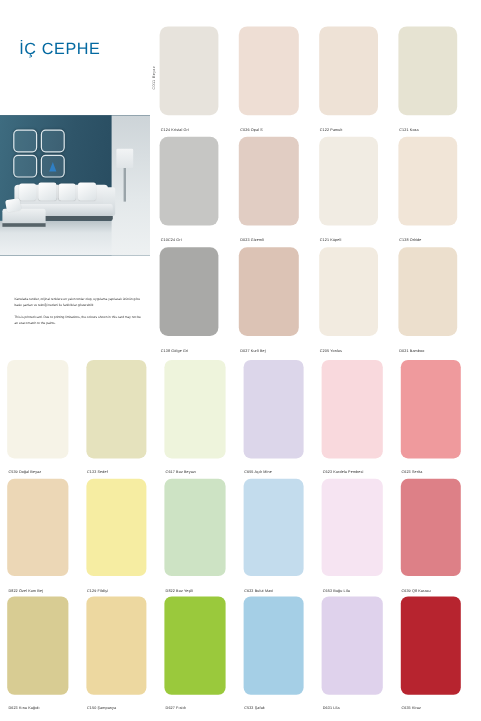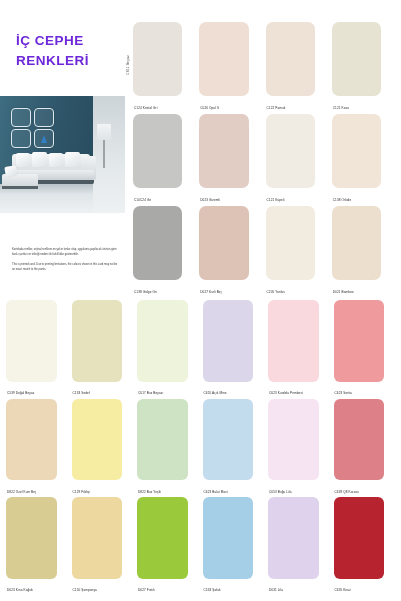--- a/index.html
+++ b/index.html
@@ -9,22 +9,22 @@
     font-family:"Liberation Sans",sans-serif;
     overflow:hidden;
     position:relative;
   }
   #page{position:absolute;inset:0;background:#fff;}
 
   
   #left-panel{position:absolute;left:0;top:0;width:125px;height:300px;}
   #title{
     position:absolute;left:16px;top:31px;width:104px;
-    font-size:13.5px;font-weight:bold;letter-spacing:.5px;
-    color:#6d28d9;line-height:1.45;
+    font-size:13.5px;font-weight:normal;letter-spacing:.5px;
+    color:#0369a1;line-height:1.45;
   }
   #title .l2{display:block;}
 
   
   #photo{
     position:absolute;left:0;top:96px;width:125px;height:117px;
     overflow:hidden;background:#2c5366;
   }
   .ph-wall{position:absolute;left:0;top:0;width:125px;height:92px;
     background:linear-gradient(100deg,#3e6c80 0%,#2f5569 45%,#23465a 100%);}
@@ -104,21 +104,20 @@
 </style>
 </head>
 <body>
 
 <div id="page">
 
   <div id="left-panel">
 
     <div id="title">
       <span>İÇ CEPHE</span>
-      <span class="l2">RENKLERİ</span>
     </div>
 
     <div id="photo">
       <div class="ph-wall"></div>
       <div class="ph-floor"></div>
       <div class="ph-wall-right"></div>
       <div class="shelf sh1"></div>
       <div class="shelf sh2"></div>
       <div class="shelf sh3"></div>
       <div class="shelf sh4"></div>

